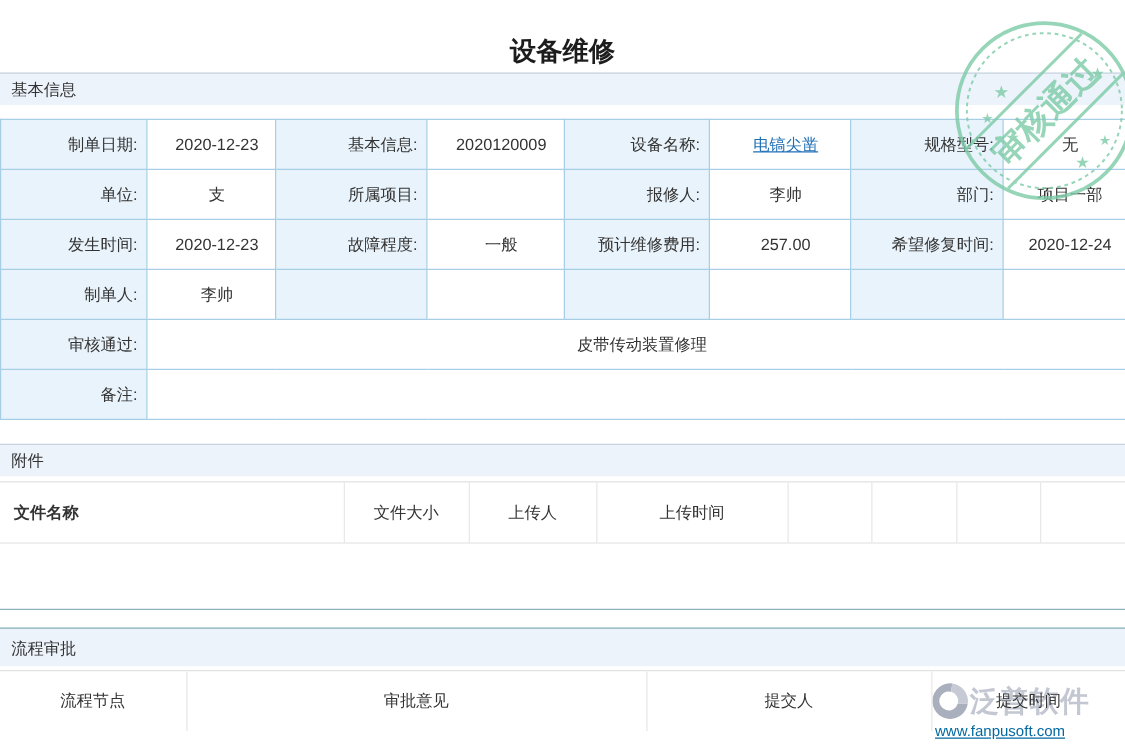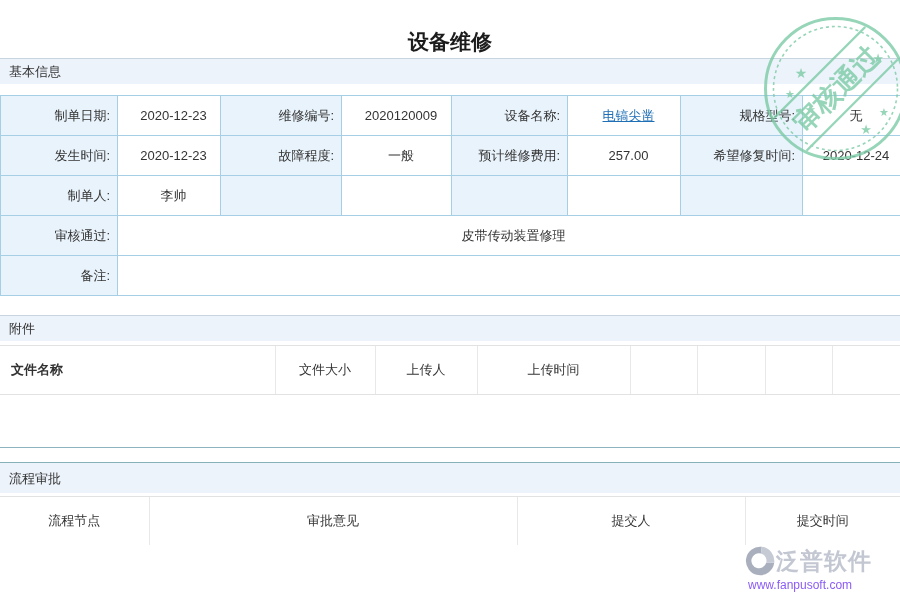--- a/index.html
+++ b/index.html
@@ -39,21 +39,21 @@
   .approval-table th:first-child { border-left:none; }
 
   
   .stamp { position:absolute; left:763px; top:16px; width:145px; height:145px;
      z-index:5; opacity:0.8; pointer-events:none; }
 
   
   .vendor-logo { position:absolute; left:744px; top:545px; width:152px; z-index:1; }
   .vendor-logo .row1 { display:flex; align-items:center; }
   .vendor-name { font-size:23px; font-weight:bold; color:#c3c7d2; letter-spacing:1px; }
-  .vendor-url { font-size:12px; color:#8b5cf6; margin-top:1px; padding-left:4px; }
+  .vendor-url { font-size:12px; color:#0369a1; margin-top:1px; padding-left:4px;text-decoration:underline; }
 </style>
 </head>
 <body>
 
 <div class="page-title">设备维修</div>
 
 <svg class="stamp" viewBox="0 0 145 145">
   <circle cx="72.5" cy="72.5" r="70" fill="none" stroke="#7ccba6" stroke-width="3"></circle>
   <circle cx="72.5" cy="72.5" r="62" fill="none" stroke="#7ccba6" stroke-width="1.6" stroke-dasharray="3,3"></circle>
   <g transform="rotate(-45 72.5 72.5)">
@@ -79,26 +79,36 @@
       <col style="width:110px">
     <col style="width:116px">
       <col style="width:113px">
       <col style="width:122px">
       <col style="width:98px">
   </colgroup>
   <tbody>
       <tr>
     <td class="lbl">制单日期:</td>
     <td class="val">2020-12-23</td>
-    <td class="lbl">维修编号:</td>
+    <td class="lbl">基本信息:</td>
     <td class="val">2020120009</td>
     <td class="lbl">设备名称:</td>
     <td class="val"><a href="#" class="device-link">电镐尖凿</a></td>
     <td class="lbl">规格型号:</td>
     <td class="val">无</td>
+  </tr>
+  <tr>
+    <td class="lbl">单位:</td>
+    <td class="val">支</td>
+    <td class="lbl">所属项目:</td>
+    <td class="val"></td>
+    <td class="lbl">报修人:</td>
+    <td class="val">李帅</td>
+    <td class="lbl">部门:</td>
+    <td class="val">项目一部</td>
   </tr>
   <tr>
     <td class="lbl">发生时间:</td>
     <td class="val">2020-12-23</td>
     <td class="lbl">故障程度:</td>
     <td class="val">一般</td>
     <td class="lbl">预计维修费用:</td>
     <td class="val">257.00</td>
     <td class="lbl">希望修复时间:</td>
     <td class="val">2020-12-24</td>

